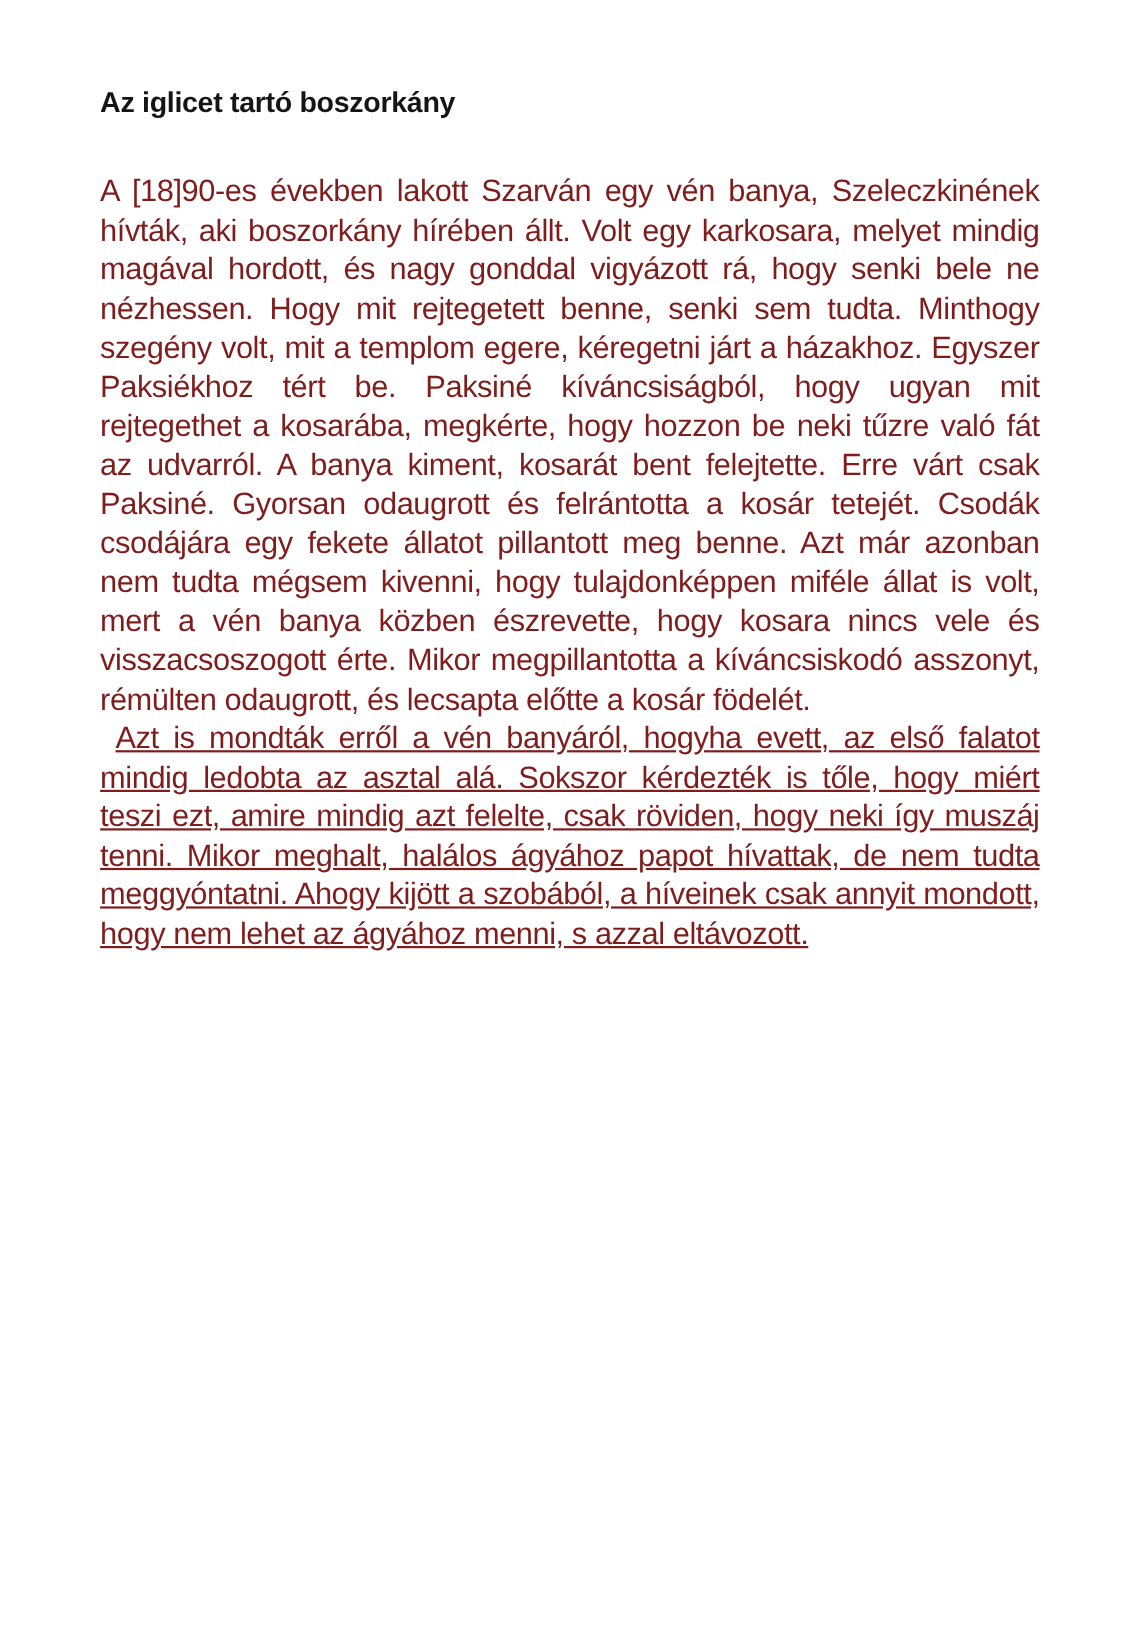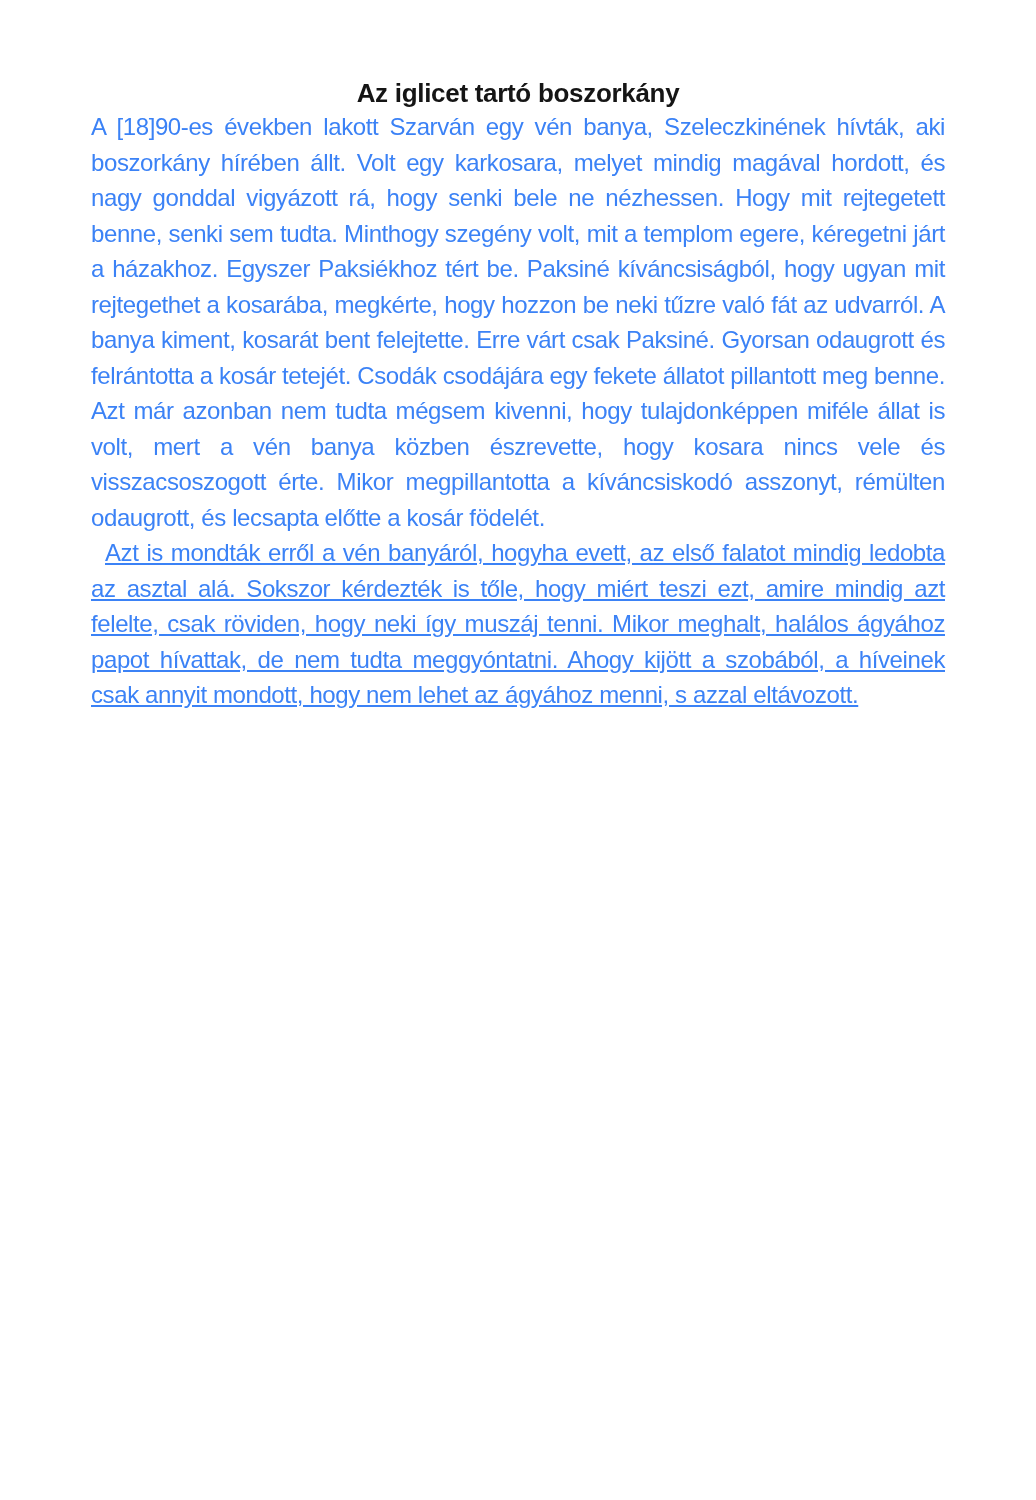--- a/index.html
+++ b/index.html
@@ -9,32 +9,33 @@
   }
   .page {
     width: 1036px;
     height: 1500px;
     background: #ffffff;
     color: #1a1a1a;
     padding: 78px 91px 0 91px;
     overflow: hidden;
   }
   .doc-title {
-    text-align: center;
+    text-align: left;
     font-weight: bold;
     font-size: 26px;
     letter-spacing: -0.3px;
     color: #151515;
+    margin-bottom: 47px;
   }
   .doc-body p {
-    font-size: 24px;
+    font-size: 28px;
     line-height: 35.5px;
     letter-spacing: -0.4px;
     text-align: justify;
-    color: #3b82f6;
+    color: #7f1d1d;
   }
   .doc-body p.indented {
     text-indent: 14px;
     text-decoration: underline;
   }
 </style>
 </head>
 <body>
 
 <div class="page">

